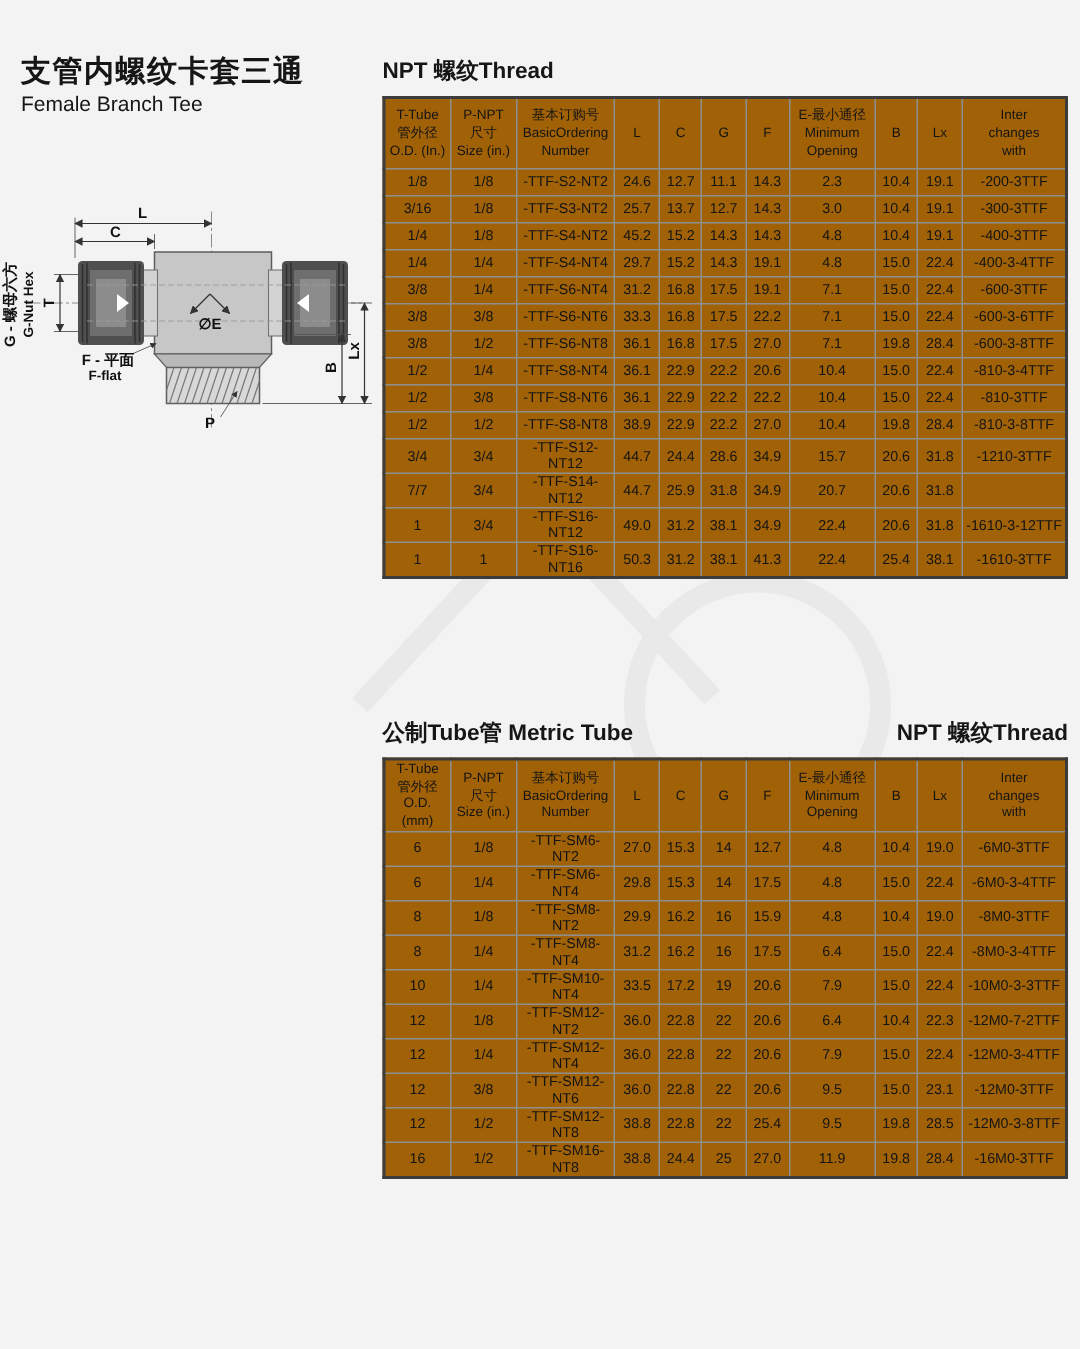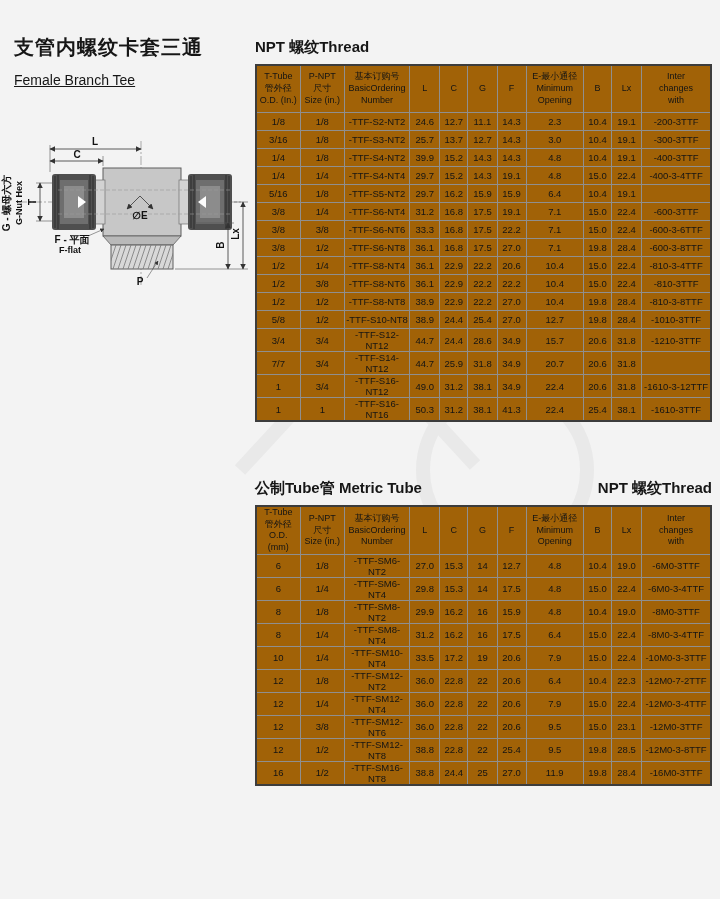--- a/index.html
+++ b/index.html
@@ -4,21 +4,21 @@
 <style>
   html,body{margin:0;padding:0;}
   .page{
     position:relative;width:720px;height:899px;background:#f3f3f3;
     font-family:"Liberation Sans",sans-serif;color:#161616;overflow:hidden;
   }
   .watermark{position:absolute;left:0;top:0;z-index:0;}
   .content{position:absolute;left:0;top:0;width:720px;height:899px;z-index:1;}
   .doc-title{position:absolute;left:14px;top:34px;}
   .doc-title .zh{font-size:20px;font-weight:bold;letter-spacing:1px;}
-  .doc-title .en{font-size:14px;margin-top:11px;text-decoration:underline;}
+  .doc-title .en{font-size:14px;margin-top:0;}
   .section-hdr{position:absolute;left:255px;width:457px;display:flex;justify-content:space-between;align-items:flex-end;}
   #sec1{top:38px;} #sec2{top:479px;align-items:flex-end;}
   .section-hdr .t{font-size:15px;font-weight:bold;white-space:nowrap;}
   table{
     position:absolute;left:255px;width:457px;border-collapse:collapse;
     background:#a16207;table-layout:fixed;border:2px solid #3c3c3c;
   }
   #table1{top:64px;} #table2{top:505px;}
   th,td{border:1px solid #8f8f8f;text-align:center;vertical-align:middle;padding:0 1px;color:#141414;overflow:hidden;}
   th{font-size:9px;line-height:1.3;white-space:pre-line;font-weight:normal;height:46px;}
@@ -219,54 +219,41 @@
             <td>14.3</td>
             <td>3.0</td>
             <td>10.4</td>
             <td>19.1</td>
             <td>-300-3TTF</td>
           </tr>
           <tr>
             <td>1/4</td>
             <td>1/8</td>
             <td>-TTF-S4-NT2</td>
-            <td>39.9</td>
+            <td>45.2</td>
             <td>15.2</td>
             <td>14.3</td>
             <td>14.3</td>
             <td>4.8</td>
             <td>10.4</td>
             <td>19.1</td>
             <td>-400-3TTF</td>
           </tr>
           <tr>
             <td>1/4</td>
             <td>1/4</td>
             <td>-TTF-S4-NT4</td>
             <td>29.7</td>
             <td>15.2</td>
             <td>14.3</td>
             <td>19.1</td>
             <td>4.8</td>
             <td>15.0</td>
             <td>22.4</td>
             <td>-400-3-4TTF</td>
-          </tr>
-          <tr>
-            <td>5/16</td>
-            <td>1/8</td>
-            <td>-TTF-S5-NT2</td>
-            <td>29.7</td>
-            <td>16.2</td>
-            <td>15.9</td>
-            <td>15.9</td>
-            <td>6.4</td>
-            <td>10.4</td>
-            <td>19.1</td>
-            <td></td>
           </tr>
           <tr>
             <td>3/8</td>
             <td>1/4</td>
             <td>-TTF-S6-NT4</td>
             <td>31.2</td>
             <td>16.8</td>
             <td>17.5</td>
             <td>19.1</td>
             <td>7.1</td>
@@ -331,33 +318,20 @@
             <td>1/2</td>
             <td>-TTF-S8-NT8</td>
             <td>38.9</td>
             <td>22.9</td>
             <td>22.2</td>
             <td>27.0</td>
             <td>10.4</td>
             <td>19.8</td>
             <td>28.4</td>
             <td>-810-3-8TTF</td>
-          </tr>
-          <tr>
-            <td>5/8</td>
-            <td>1/2</td>
-            <td>-TTF-S10-NT8</td>
-            <td>38.9</td>
-            <td>24.4</td>
-            <td>25.4</td>
-            <td>27.0</td>
-            <td>12.7</td>
-            <td>19.8</td>
-            <td>28.4</td>
-            <td>-1010-3TTF</td>
           </tr>
           <tr>
             <td>3/4</td>
             <td>3/4</td>
             <td>-TTF-S12-NT12</td>
             <td>44.7</td>
             <td>24.4</td>
             <td>28.6</td>
             <td>34.9</td>
             <td>15.7</td>

